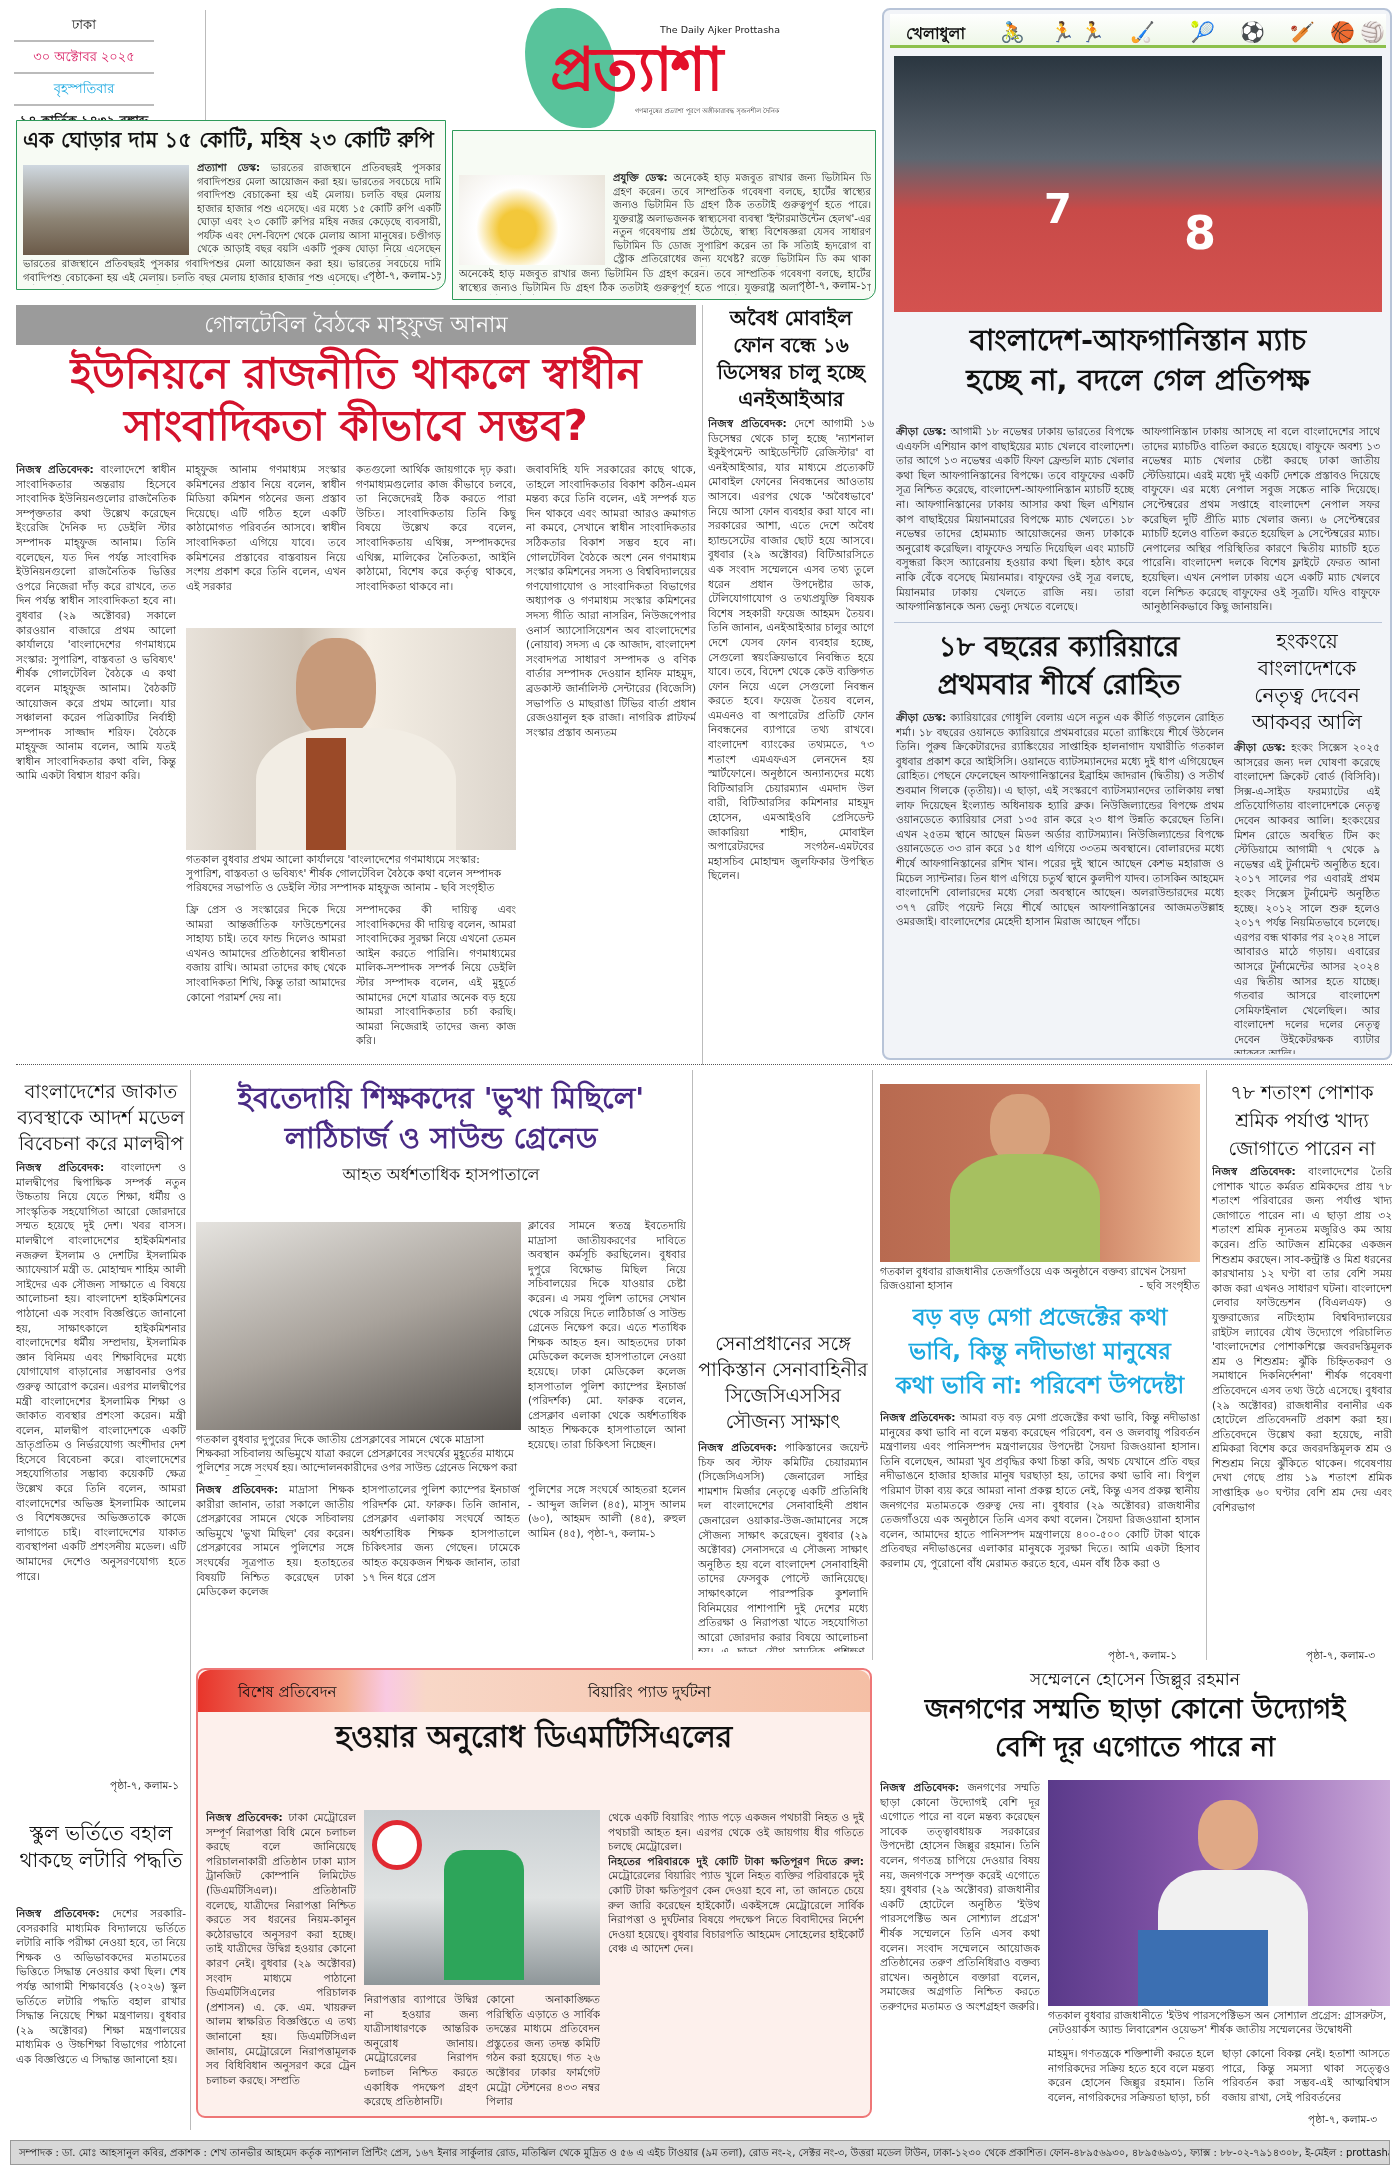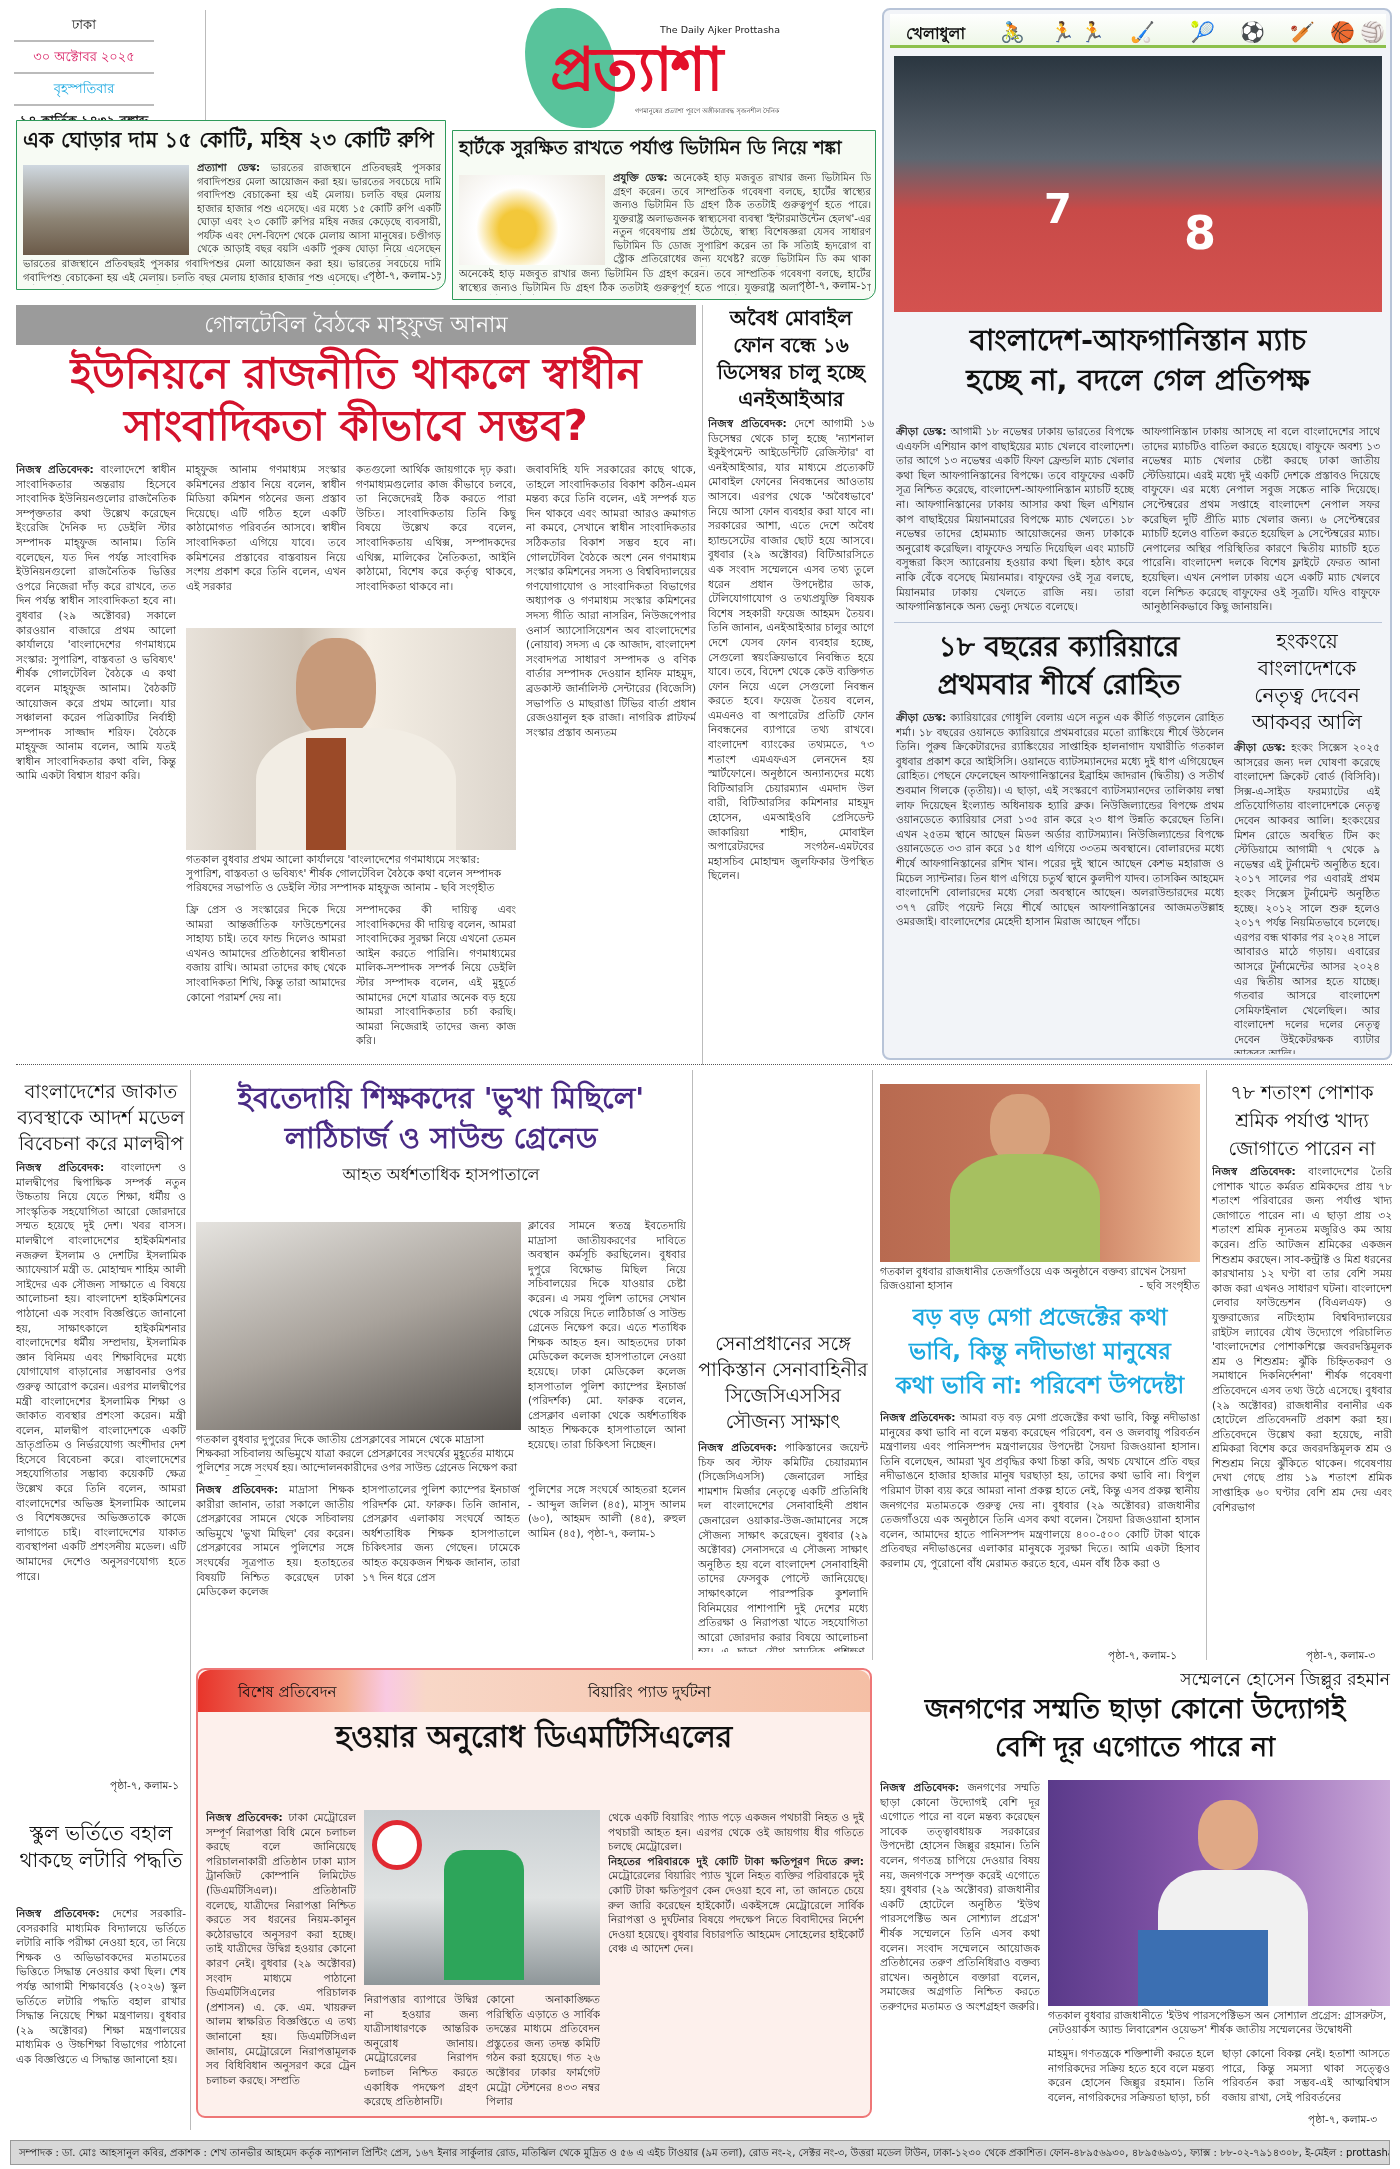--- a/index.html
+++ b/index.html
@@ -64,21 +64,20 @@
     <b>প্রত্যাশা ডেস্ক:</b>
     <span>ভারতের রাজস্থানে প্রতিবছরই পুসকার গবাদিপশুর মেলা আয়োজন করা হয়। ভারতের সবচেয়ে দামি গবাদিপশু বেচাকেনা হয় এই মেলায়। চলতি বছর মেলায় হাজার হাজার পশু এসেছে। এর মধ্যে ১৫ কোটি রুপি একটি ঘোড়া এবং ২৩ কোটি রুপির মহিষ নজর কেড়েছে ব্যবসায়ী, পর্যটক এবং দেশ-বিদেশ থেকে মেলায় আসা মানুষের। চণ্ডীগড় থেকে আড়াই বছর বয়সি একটি পুরুষ ঘোড়া নিয়ে এসেছেন গ্যারি গিল। ঘোড়ার নাম শাহবাজ। দাম ১৫ কোটি রুপি। এটিই যে এবারের মেলার প্রধান আকর্ষণ, তা বলার অপেক্ষা রাখে না।</span>
   </div>
   <div class="abs txt" style="left:6px;top:136px;width:418px;height:28px;overflow:hidden;font-size:10px;line-height:13.5px">
     <span>ভারতের রাজস্থানে প্রতিবছরই পুসকার গবাদিপশুর মেলা আয়োজন করা হয়। ভারতের সবচেয়ে দামি গবাদিপশু বেচাকেনা হয় এই মেলায়। চলতি বছর মেলায় হাজার হাজার পশু এসেছে। এর মধ্যে ১৫ কোটি রুপি একটি ঘোড়া এবং ২৩ কোটি রুপির মহিষ নজর কেড়েছে ব্যবসায়ী, পর্যটক এবং দেশ-বিদেশ থেকে মেলায় আসা মানুষের। চণ্ডীগড় থেকে আড়াই বছর বয়সি একটি পুরুষ ঘোড়া নিয়ে এসেছেন গ্যারি গিল। ঘোড়ার নাম শাহবাজ। দাম ১৫ কোটি রুপি। এটিই যে এবারের মেলার প্রধান আকর্ষণ, তা বলার অপেক্ষা রাখে না।</span>
   </div>
   <span class="abs jump" style="right:8px;bottom:4px;background:#f7fbf4">পৃষ্ঠা-৭, কলাম-১</span>
 </div>
 
 <div class="abs tbox" style="left:452px;top:130px;width:424px;height:170px">
-  <h2 style="font-size:18.5px">হার্টকে সুরক্ষিত রাখতে পর্যাপ্ত ভিটামিন ডি নিয়ে শঙ্কা</h2>
   <div class="abs photo" style="left:6px;top:44px;width:146px;height:90px;background:radial-gradient(circle at 40% 60%,#f3c83a 0 18%,#fff 40%,#e9e4da)"></div>
   <div class="abs txt" style="left:160px;top:40px;width:258px;height:96px;overflow:hidden;font-size:10px;line-height:13.5px">
     <b>প্রযুক্তি ডেস্ক:</b>
     <span>অনেকেই হাড় মজবুত রাখার জন্য ভিটামিন ডি গ্রহণ করেন। তবে সাম্প্রতিক গবেষণা বলছে, হার্টের স্বাস্থ্যের জন্যও ভিটামিন ডি গ্রহণ ঠিক ততটাই গুরুত্বপূর্ণ হতে পারে। যুক্তরাষ্ট্র অলাভজনক স্বাস্থ্যসেবা ব্যবস্থা 'ইন্টারমাউন্টেন হেলথ'-এর নতুন গবেষণায় প্রশ্ন উঠেছে, স্বাস্থ্য বিশেষজ্ঞরা যেসব সাধারণ ভিটামিন ডি ডোজ সুপারিশ করেন তা কি সত্যিই হৃদরোগ বা স্ট্রোক প্রতিরোধের জন্য যথেষ্ট? রক্তে ভিটামিন ডি কম থাকা গুরুতর হৃদরোগের ঝুঁকি বাড়ায় তা চিকিৎসকদের জানা। তবে নতুন দুই গবেষণায় উঠে এসেছে, সাধারণত ডাক্তারদের সুপারিশ</span>
   </div>
   <div class="abs txt" style="left:6px;top:136px;width:412px;height:28px;overflow:hidden;font-size:10px;line-height:13.5px">
     <span>অনেকেই হাড় মজবুত রাখার জন্য ভিটামিন ডি গ্রহণ করেন। তবে সাম্প্রতিক গবেষণা বলছে, হার্টের স্বাস্থ্যের জন্যও ভিটামিন ডি গ্রহণ ঠিক ততটাই গুরুত্বপূর্ণ হতে পারে। যুক্তরাষ্ট্র অলাভজনক স্বাস্থ্যসেবা ব্যবস্থা 'ইন্টারমাউন্টেন হেলথ'-এর নতুন গবেষণায় প্রশ্ন উঠেছে, স্বাস্থ্য বিশেষজ্ঞরা যেসব সাধারণ ভিটামিন ডি ডোজ সুপারিশ করেন তা কি সত্যিই হৃদরোগ বা স্ট্রোক প্রতিরোধের জন্য যথেষ্ট? রক্তে ভিটামিন ডি কম থাকা গুরুতর হৃদরোগের ঝুঁকি বাড়ায় তা চিকিৎসকদের জানা। তবে নতুন দুই গবেষণায় উঠে এসেছে, সাধারণত ডাক্তারদের সুপারিশ</span>
   </div>
   <span class="abs jump" style="right:8px;bottom:4px;background:#f7fbf4">পৃষ্ঠা-৭, কলাম-১</span>
 </div>
@@ -248,21 +247,21 @@
   <div class="abs txt" style="left:288px;top:322px;width:114px;height:120px;overflow:hidden">
     <span>কোনো অনাকাঙ্ক্ষিত পরিস্থিতি এড়াতে ও সার্বিক তদন্তের মাধ্যমে প্রতিবেদন প্রস্তুতের জন্য তদন্ত কমিটি গঠন করা হয়েছে। গত ২৬ অক্টোবর ঢাকার ফার্মগেট মেট্রো স্টেশনের ৪৩৩ নম্বর পিলার</span>
   </div>
   <div class="abs txt" style="left:410px;top:140px;width:256px;height:300px;overflow:hidden">
     <span>থেকে একটি বিয়ারিং প্যাড পড়ে একজন পথচারী নিহত ও দুই পথচারী আহত হন। এরপর থেকে ওই জায়গায় ধীর গতিতে চলছে মেট্রোরেল।</span><br>
     <b>নিহতের পরিবারকে দুই কোটি টাকা ক্ষতিপূরণ দিতে রুল:</b>
     <span>মেট্রোরেলের বিয়ারিং প্যাড খুলে নিহত ব্যক্তির পরিবারকে দুই কোটি টাকা ক্ষতিপূরণ কেন দেওয়া হবে না, তা জানতে চেয়ে রুল জারি করেছেন হাইকোর্ট। একইসঙ্গে মেট্রোরেলে সার্বিক নিরাপত্তা ও দুর্ঘটনার বিষয়ে পদক্ষেপ নিতে বিবাদীদের নির্দেশ দেওয়া হয়েছে। বুধবার বিচারপতি আহমেদ সোহেলের হাইকোর্ট বেঞ্চ এ আদেশ দেন।</span>
   </div>
 </div>
 
-<div class="abs" style="left:880px;top:1666px;width:510px;text-align:right;font-size:17px">সম্মেলনে হোসেন জিল্লুর রহমান</div>
+<div class="abs" style="left:880px;top:1666px;width:510px;text-align:center;font-size:17px">সম্মেলনে হোসেন জিল্লুর রহমান</div>
 <div class="abs hl" style="left:880px;top:1690px;width:510px;font-size:27px;line-height:38px">
   <div>জনগণের সম্মতি ছাড়া কোনো উদ্যোগই</div>
   <div>বেশি দূর এগোতে পারে না</div>
 </div>
 <div class="abs txt" style="left:880px;top:1780px;width:160px;height:260px;overflow:hidden">
   <b>নিজস্ব প্রতিবেদক:</b> <span>জনগণের সম্মতি ছাড়া কোনো উদ্যোগই বেশি দূর এগোতে পারে না বলে মন্তব্য করেছেন সাবেক তত্ত্বাবধায়ক সরকারের উপদেষ্টা হোসেন জিল্লুর রহমান। তিনি বলেন, গণতন্ত্র চাপিয়ে দেওয়ার বিষয় নয়, জনগণকে সম্পৃক্ত করেই এগোতে হয়। বুধবার (২৯ অক্টোবর) রাজধানীর একটি হোটেলে অনুষ্ঠিত 'ইউথ পারসপেক্টিভ অন সোশ্যাল প্রগ্রেস' শীর্ষক সম্মেলনে তিনি এসব কথা বলেন। সংবাদ সম্মেলনে আয়োজক প্রতিষ্ঠানের তরুণ প্রতিনিধিরাও বক্তব্য রাখেন। অনুষ্ঠানে বক্তারা বলেন, সমাজের অগ্রগতি নিশ্চিত করতে তরুণদের মতামত ও অংশগ্রহণ জরুরি।</span>
 </div>
 <div class="abs photo" style="left:1048px;top:1780px;width:342px;height:226px;background:linear-gradient(90deg,#5a3a8a,#8e5cb0 50%,#c9a8d8)">
   <div style="position:absolute;left:150px;top:20px;width:60px;height:70px;border-radius:45%;background:#e0a986"></div>
   <div style="position:absolute;left:110px;top:90px;width:150px;height:140px;background:#f1f1f1;border-radius:30% 30% 0 0"></div>

